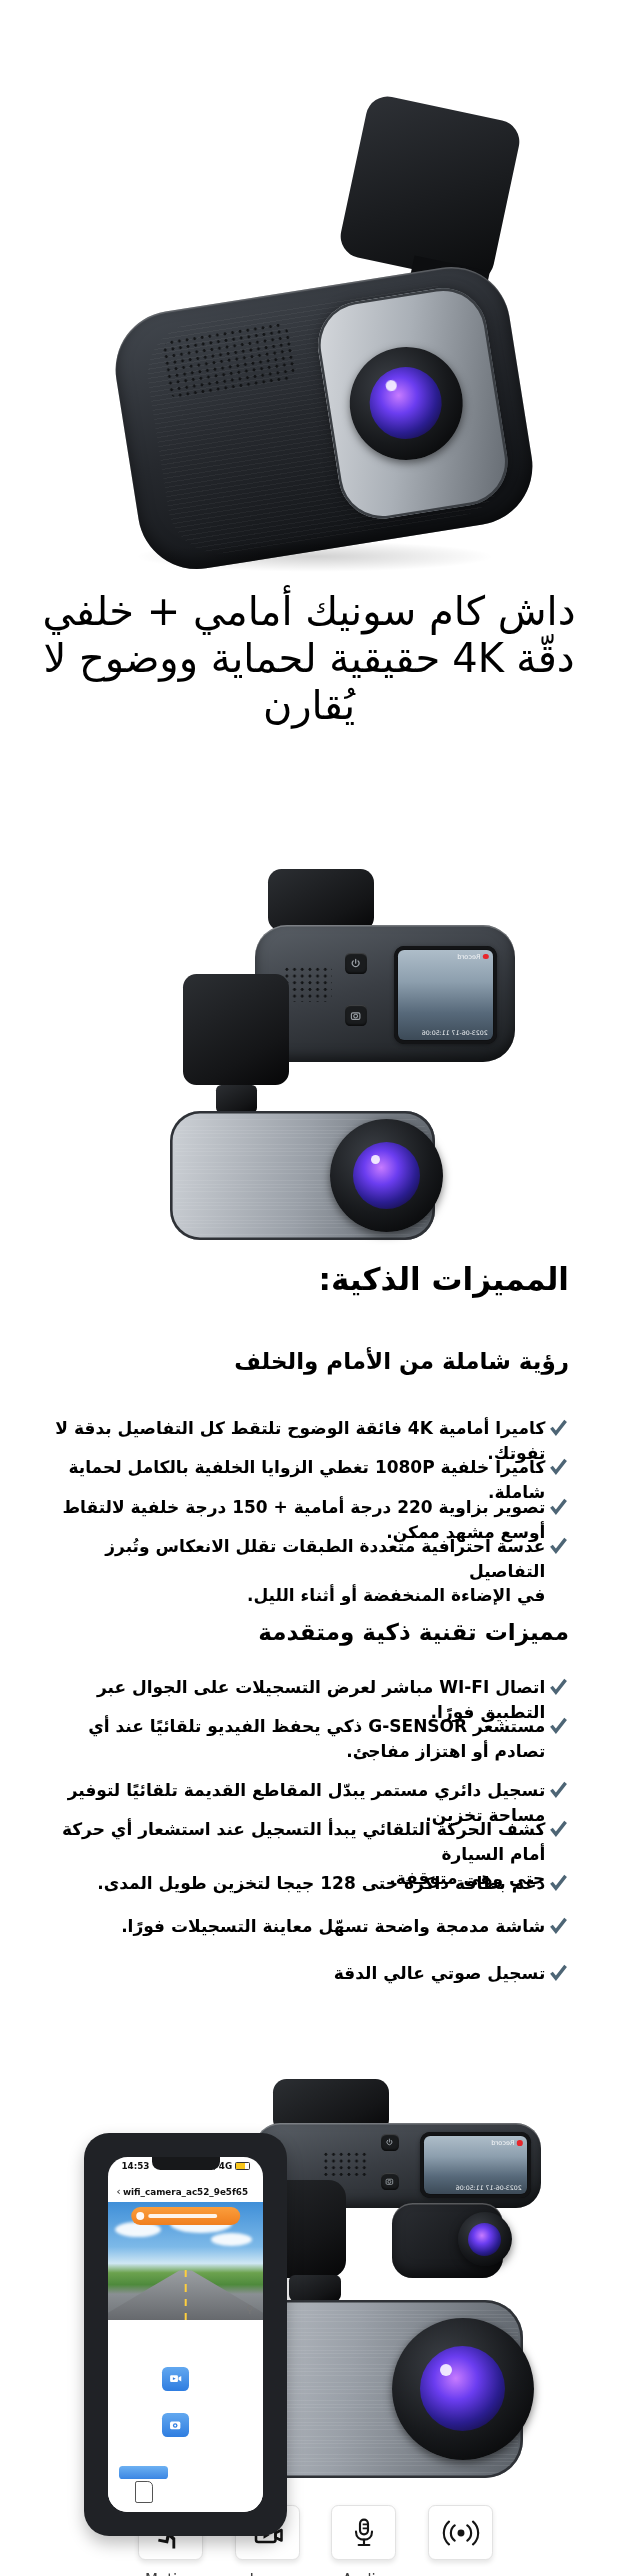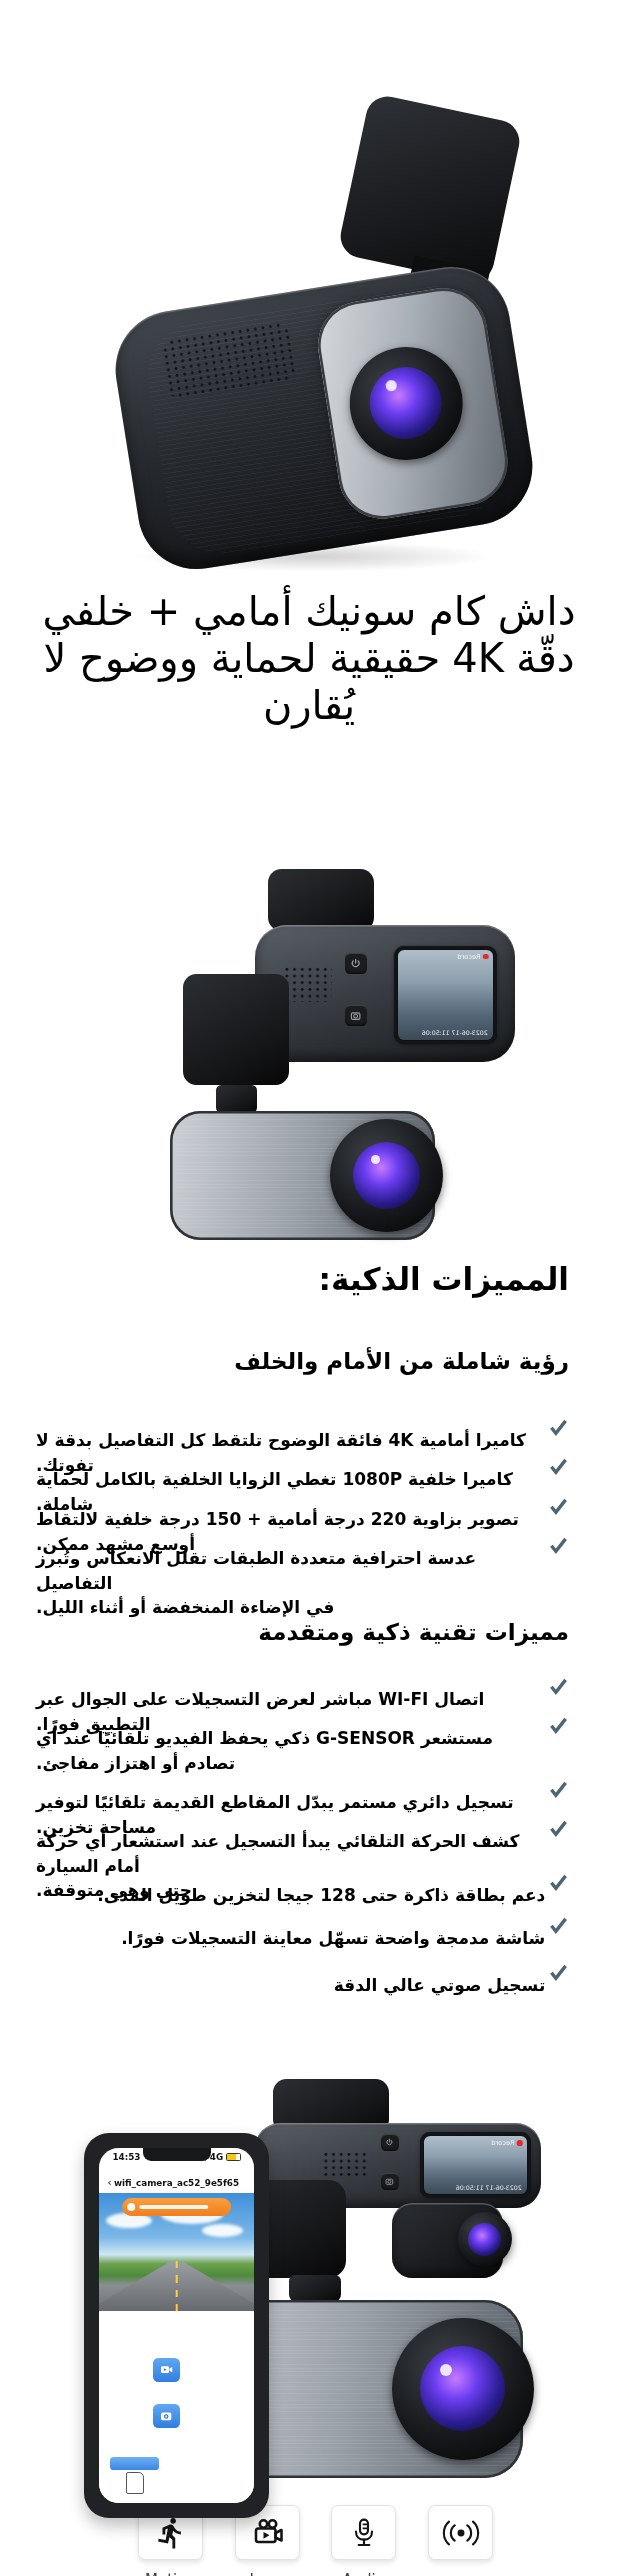--- a/index.html
+++ b/index.html
@@ -54,37 +54,37 @@
     display:flex;align-items:center;justify-content:center;}
   .cam-front-face{position:absolute;border-radius:30px;
     background:linear-gradient(100deg,#cdd1d6 0%,#9aa0a8 50%,#595f66 100%);
     box-shadow:inset 0 0 0 2.6px #2f3237;}
   .brush{position:absolute;inset:5.2px;border-radius:26px;opacity:.3;
     background:repeating-linear-gradient(0deg,rgba(255,255,255,.25) 0 0.8px, rgba(0,0,0,0) 0.8px 3.6px);}
 
   
   .h-title{font-size:40px;font-weight:400;line-height:1.18;letter-spacing:-0.5px;}
   .intro{font-size:17.5px;font-weight:700;line-height:1.44;}
-  .feat-wrap{position:absolute;left:36px;width:533px;direction:rtl;text-align:left;}
+  .feat-wrap{position:absolute;left:36px;width:533px;direction:rtl;text-align:right;}
   .h-big{font-size:31px;font-weight:800;}
   .h-sub{font-size:23px;font-weight:800;}
   .feat{position:absolute;right:0;display:flex;flex-direction:row;gap:3.1px;align-items:flex-start;direction:rtl;}
-  .feat-text{font-size:17px;font-weight:700;line-height:1.45;margin-top:12px;}
+  .feat-text{font-size:17px;font-weight:700;line-height:1.45;}
   .check-ic{flex:0 0 auto;margin-top:1px;}
 
   
   .cap{position:absolute;width:91px;display:flex;flex-direction:column;align-items:center;}
   .cap-card{width:63px;height:53px;background:#fff;border:0.5px solid #e2e2e2;border-radius:7.2px;
     box-shadow:0 2.1px 5.2px rgba(0,0,0,.10);display:flex;align-items:center;justify-content:center;}
   .cap-label{margin-top:8.2px;height:43px;display:flex;align-items:center;justify-content:center;
     font-size:15px;color:#3d3d3d;line-height:1.28;text-align:center;}
 
   
   .phone{position:absolute;background:#202226;border-radius:25px;box-shadow:0 7.2px 15.5px rgba(0,0,0,.25);
-    padding:15px;}
+    padding:24px;}
   .phone-screen{position:relative;width:100%;height:100%;background:#fff;border-radius:19.6px;overflow:hidden;}
   .notch{position:absolute;left:50%;transform:translateX(-50%);top:0;width:68px;height:13.4px;
     background:#17181a;border-radius:0 0 8.2px 8.2px;z-index:3;}
   .p-status{position:absolute;top:4.1px;left:0;right:0;display:flex;justify-content:space-between;
     padding:0 13.4px;font-size:8.8px;font-weight:700;color:#111;z-index:2;}
   .p-nav{position:absolute;top:23px;left:0;right:0;height:23px;display:flex;align-items:center;z-index:2;}
   .p-title{flex:1;text-align:center;font-size:8.8px;font-weight:700;color:#111;}
   .back-chev{position:absolute;left:8.2px;font-size:11.3px;color:#222;}
   .p-video{position:absolute;top:45px;left:0;right:0;height:118px;overflow:hidden;
     background:linear-gradient(180deg,#3f8fd8 0%,#7db9e8 38%,#cfe7f4 52%,#6ca24e 60%,#4e8a3c 70%,#8a8f93 78%,#6e7276 100%);}

